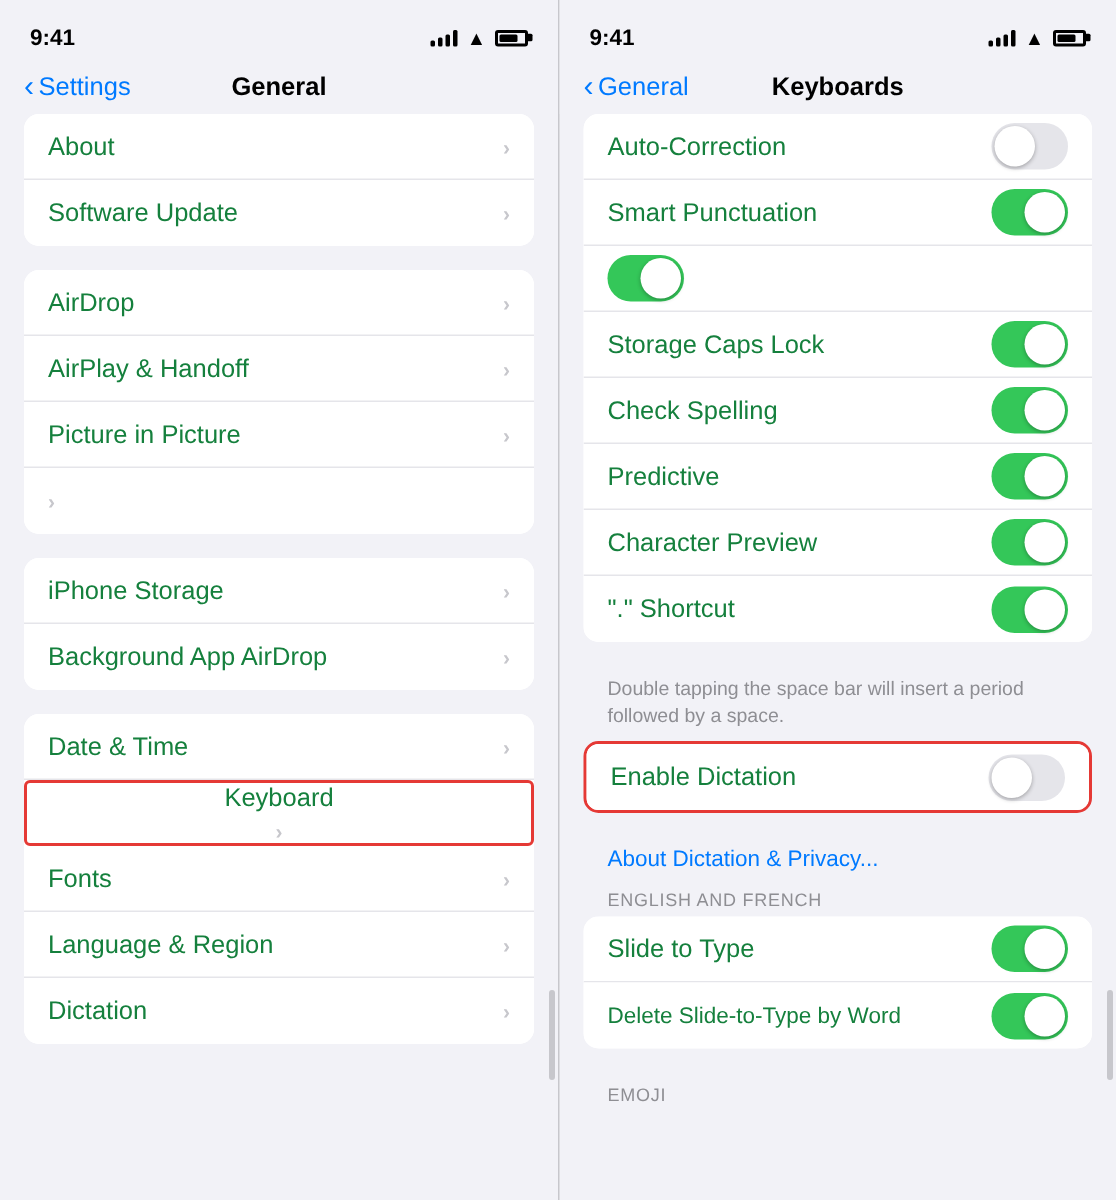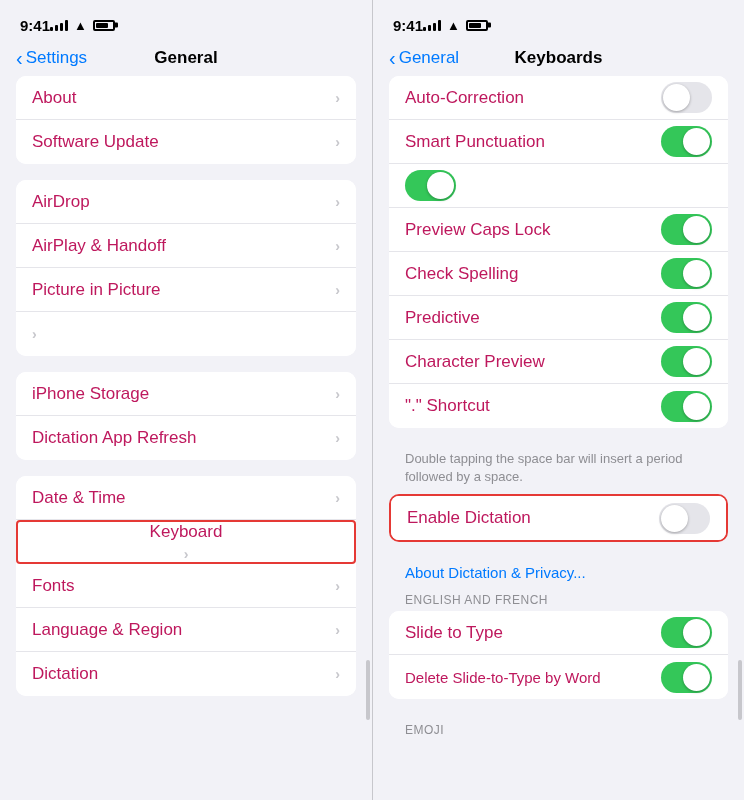--- a/index.html
+++ b/index.html
@@ -18,20 +18,21 @@
       height: 800px;
       background: #f2f2f7;
       display: flex;
       flex-direction: column;
       overflow: hidden;
     }
 
     
     .status-bar {
       display: flex;
+      justify-content: space-between;
       align-items: center;
       padding: 12px 20px 6px;
       height: 44px;
       background: #f2f2f7;
     }
     .status-time {
       font-size: 15px;
       font-weight: 600;
       color: #000;
     }
@@ -133,21 +134,21 @@
       background: #fff;
       border-bottom: 0.5px solid #e5e5ea;
       position: relative;
       cursor: pointer;
     }
     .settings-row:last-child {
       border-bottom: none;
     }
     .row-label {
       font-size: 17px;
-      color: #be185d;
+      color: #15803d;
       flex: 1;
     }
     .row-chevron {
       color: #c7c7cc;
       font-size: 14px;
       font-weight: 600;
     }
 
     
     .toggle {
@@ -270,21 +271,21 @@
         <span class="row-chevron">›</span>
       </div>
     </div>
 
     <div class="settings-group">
       <div class="settings-row">
         <span class="row-label">iPhone Storage</span>
         <span class="row-chevron">›</span>
       </div>
       <div class="settings-row">
-        <span class="row-label">Dictation App Refresh</span>
+        <span class="row-label">Background App AirDrop</span>
         <span class="row-chevron">›</span>
       </div>
     </div>
 
     <div class="settings-group">
       <div class="settings-row">
         <span class="row-label">Date &amp; Time</span>
         <span class="row-chevron">›</span>
       </div>
       <div class="settings-row keyboard-row-highlight">
@@ -352,21 +353,21 @@
         <div class="toggle on">
           <div class="toggle-knob"></div>
         </div>
       </div>
       <div class="settings-row">
         <div class="toggle on">
           <div class="toggle-knob"></div>
         </div>
       </div>
       <div class="settings-row">
-        <span class="row-label">Preview Caps Lock</span>
+        <span class="row-label">Storage Caps Lock</span>
         <div class="toggle on">
           <div class="toggle-knob"></div>
         </div>
       </div>
       <div class="settings-row">
         <span class="row-label">Check Spelling</span>
         <div class="toggle on">
           <div class="toggle-knob"></div>
         </div>
       </div>

